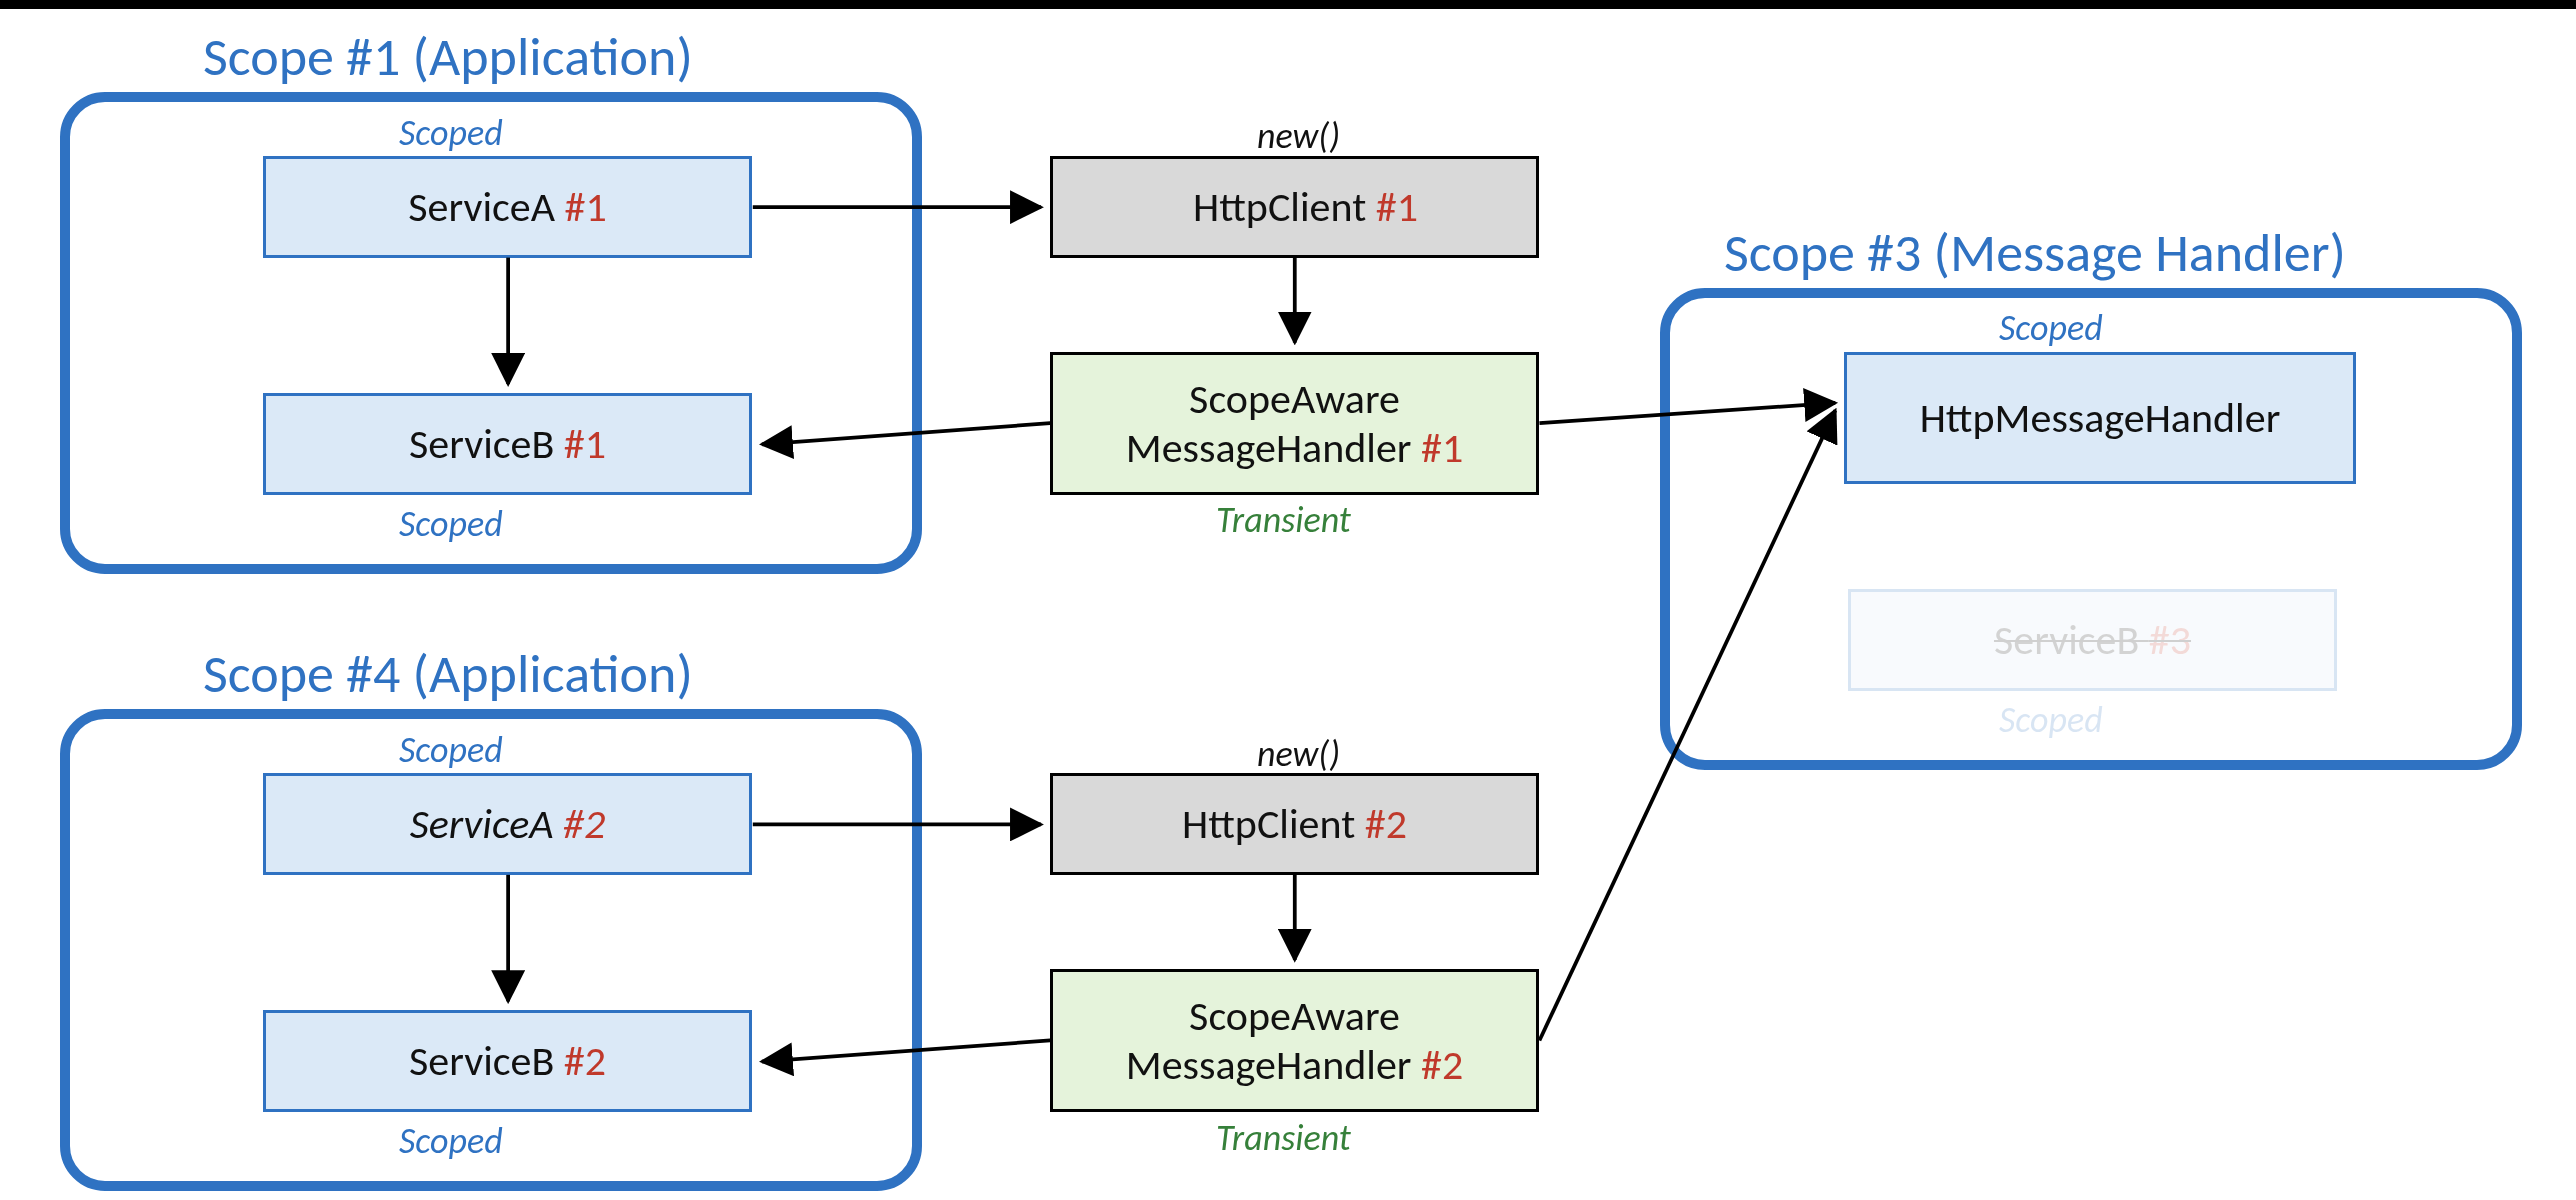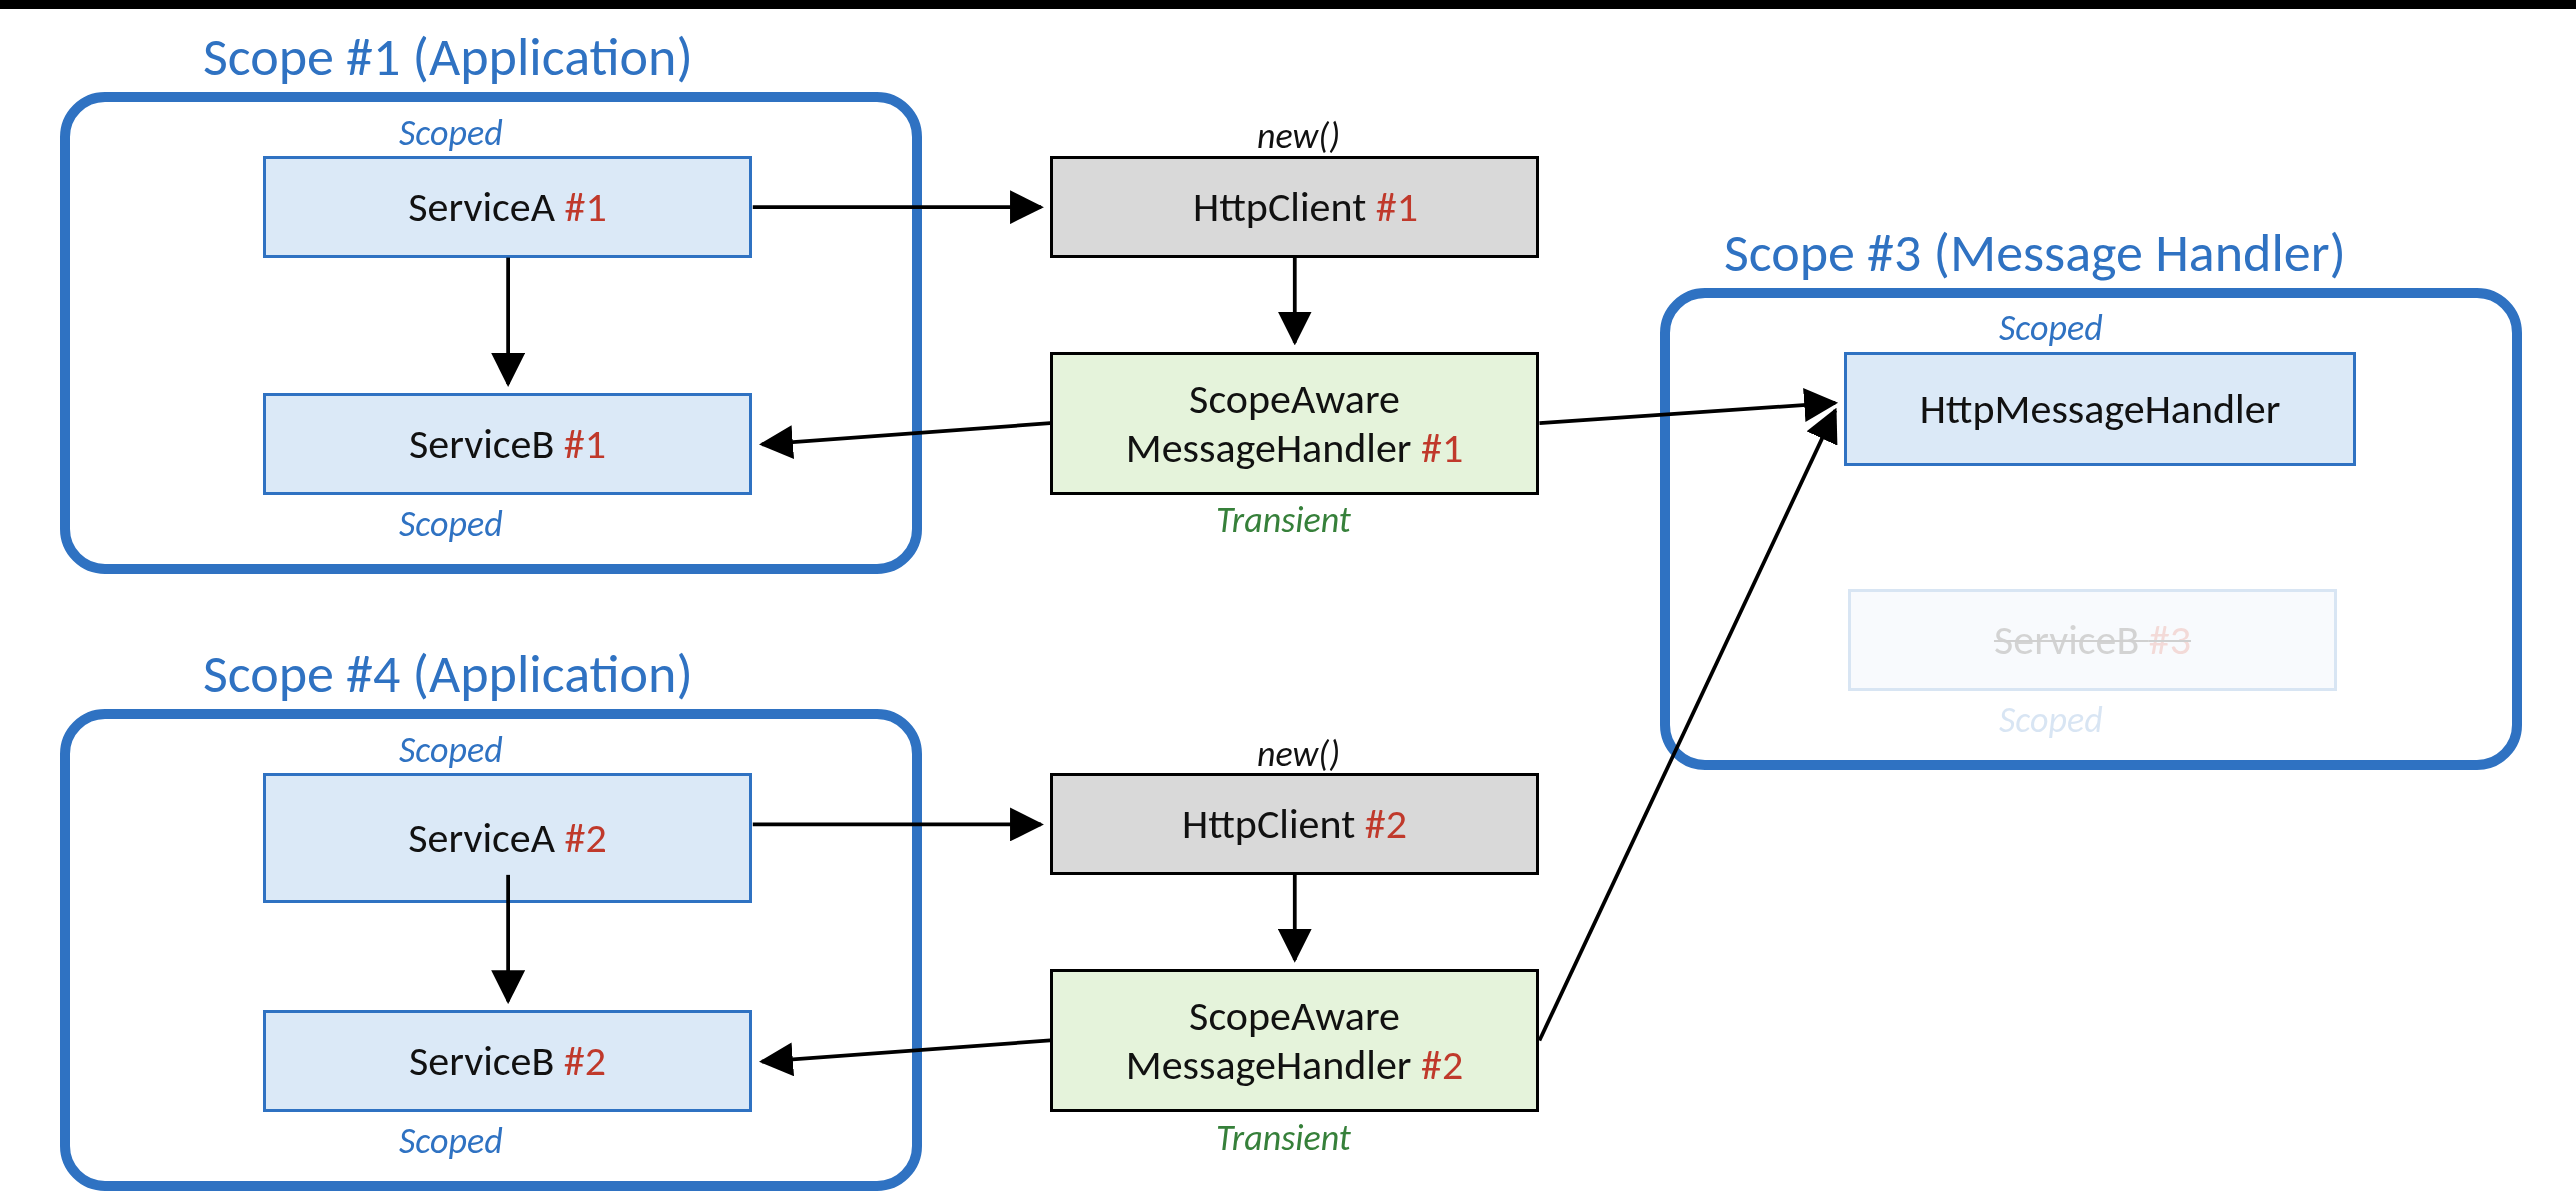--- a/index.html
+++ b/index.html
@@ -101,21 +101,21 @@
 
   <div class="node fill-green" style="left:1050px; top:343px; width:489px; height:143px;">
     <span class="t"><span class="black">ScopeAware</span><br><span class="black">MessageHandler </span><span class="red">#1</span></span>
   </div>
   <div class="tag green" style="left:1216px; top:489px;">Transient</div>
 
   <div class="scope" style="left:60px; top:700px; width:862px; height:482px;"></div>
   <div class="scope-title" style="left:203px; top:632px;">Scope #4 (Application)</div>
 
   <div class="tag blue" style="left:399px; top:719px;">Scoped</div>
-  <div class="node fill-blue" style="left:263px; top:764px; width:489px; height:130px;">
+  <div class="node fill-blue" style="left:263px; top:764px; width:489px; height:102px;font-style:italic;">
     <span class="t"><span class="black">ServiceA </span><span class="red">#2</span></span>
   </div>
 
   <div class="node fill-blue" style="left:263px; top:1001px; width:489px; height:102px;">
     <span class="t"><span class="black">ServiceB </span><span class="red">#2</span></span>
   </div>
   <div class="tag blue" style="left:399px; top:1110px;">Scoped</div>
 
   <div class="tag black" style="left:1257px; top:723px;">new()</div>
   <div class="node fill-gray" style="left:1050px; top:764px; width:489px; height:102px;">
@@ -124,21 +124,21 @@
 
   <div class="node fill-green" style="left:1050px; top:960px; width:489px; height:143px;">
     <span class="t"><span class="black">ScopeAware</span><br><span class="black">MessageHandler </span><span class="red">#2</span></span>
   </div>
   <div class="tag green" style="left:1216px; top:1107px;">Transient</div>
 
   <div class="scope" style="left:1660px; top:279px; width:862px; height:482px;"></div>
   <div class="scope-title" style="left:1724px; top:211px;">Scope #3 (Message Handler)</div>
 
   <div class="tag blue" style="left:1999px; top:297px;">Scoped</div>
-  <div class="node fill-blue" style="left:1844px; top:343px; width:512px; height:114px;">
+  <div class="node fill-blue" style="left:1844px; top:343px; width:512px; height:132px;">
     <span class="t black">HttpMessageHandler</span>
   </div>
 
   <div class="node fill-blue faded" style="left:1848px; top:580px; width:489px; height:102px;">
     <span class="t strike"><span class="black">ServiceB </span><span class="red">#3</span></span>
   </div>
   <div class="tag blue faded" style="left:1999px; top:689px;">Scoped</div>
 
   <svg class="wires" viewBox="0 0 3422 1583">
     <defs>

